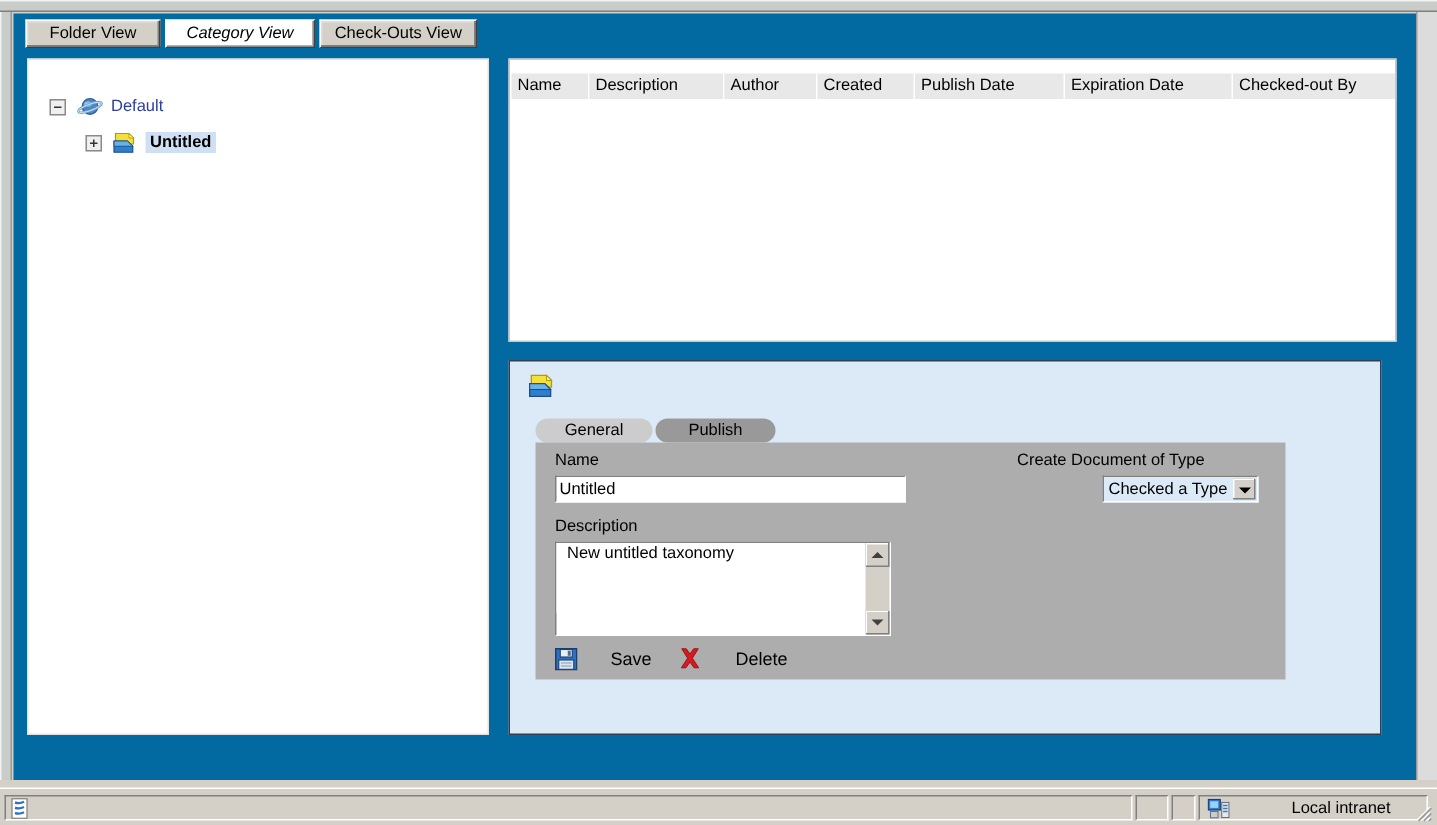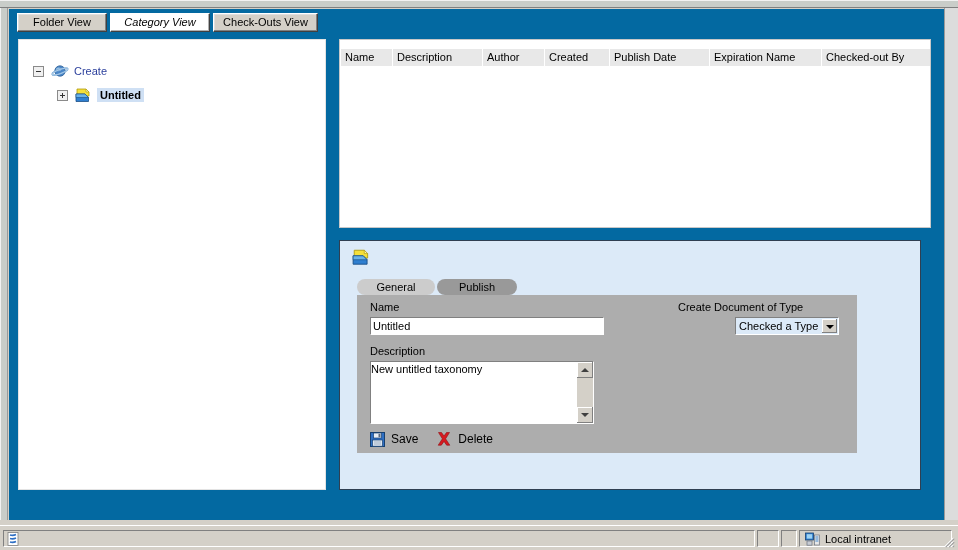--- a/index.html
+++ b/index.html
@@ -263,21 +263,21 @@
     position: absolute;
     left: 0; top: 0;
     width: 206px; height: 47px;
     border: 0;
     background: #ffffff;
     resize: none;
     outline: none;
     font-family: "Liberation Sans", sans-serif;
     font-size: 11px;
     color: #000;
-    padding: 1px 0;
+    padding: 1px 7px;
     box-sizing: border-box;
     overflow: hidden;
     line-height: 13px;
   }
   .desc-sb {
     position: absolute;
     right: 0; top: 0;
     width: 16px; height: 61px;
     background: #d4d0c8;
     box-sizing: border-box;
@@ -340,20 +340,21 @@
     left: 13px; top: 136px;
     display: flex;
     align-items: center;
   }
   .action-btn {
     display: flex;
     align-items: center;
     margin-right: 18px;
     white-space: nowrap;
     cursor: default;
+    gap: 16px;
   }
   .action-btn span.lbl {
     font-size: 12px;
     margin-left: 6px;
     color: #000;
   }
 
   
   .cmdbar {
     position: absolute;
@@ -395,21 +396,21 @@
     box-sizing: border-box;
     background: #d4d0c8;
     display: flex;
     align-items: center;
     overflow: hidden;
     white-space: nowrap;
   }
   .sb-main  { left: 3px;   width: 752px; }
   .sb-p2    { left: 757px; width: 22px; }
   .sb-p3    { left: 781px; width: 16px; }
-  .sb-zone  { left: 799px; width: 153px; }
+  .sb-zone  { left: 799px; width: 153px; gap: 36px; }
   .sb-text {
     font-size: 11px;
     color: #000;
     margin-left: 5px;
   }
   .grip {
     position: absolute;
     right: 2px; bottom: 1px;
     width: 14px; height: 14px;
   }
@@ -435,21 +436,21 @@
 
       <div class="tree-row row-default">
         <div class="expander"></div>
         <svg class="tree-icon" width="18" height="14" viewBox="0 0 18 14">
           <ellipse cx="9" cy="7" rx="5.2" ry="5.2" fill="#4a86c8"></ellipse>
           <ellipse cx="9" cy="7" rx="5.2" ry="5.2" fill="none" stroke="#2d5f96" stroke-width="0.8"></ellipse>
           <ellipse cx="7.6" cy="5.4" rx="2.6" ry="1.8" fill="#a8cbe8" opacity="0.85"></ellipse>
           <ellipse cx="9" cy="7.6" rx="8.2" ry="2.1" fill="none" stroke="#6fa3d2" stroke-width="1.6" transform="rotate(-20 9 7.6)"></ellipse>
           <ellipse cx="9" cy="7.6" rx="8.2" ry="2.1" fill="none" stroke="#cfe3f4" stroke-width="0.6" transform="rotate(-20 9 7.6)"></ellipse>
         </svg>
-        <span class="tree-label">Create</span>
+        <span class="tree-label">Default</span>
       </div>
 
       <div class="tree-row row-untitled">
         <div class="expander plus"></div>
         <svg class="tree-icon" width="17" height="15" viewBox="0 0 17 15">
           <path d="M2 1 L11 1 L14 4 L14 8 L2 8 Z" fill="#f5e03a" stroke="#b09b10" stroke-width="0.8"></path>
           <path d="M11 1 L11 4 L14 4 Z" fill="#fdf7b0" stroke="#b09b10" stroke-width="0.6"></path>
           <path d="M1 6 L10 6 L13.5 9.5 L13.5 13.5 L1 13.5 Z" fill="#2f7fd0" stroke="#1a4f86" stroke-width="0.8"></path>
           <path d="M1 6 L10 6 L13.5 9.5 L1 9.5 Z" fill="#69b2e8" stroke="#1a4f86" stroke-width="0.6"></path>
         </svg>
@@ -458,21 +459,21 @@
 
     </div>
 
     <div class="list-panel">
       <div class="grid-header">
         <div class="gh-cell" style="width:52px">Name</div>
         <div class="gh-cell" style="width:90px">Description</div>
         <div class="gh-cell" style="width:62px">Author</div>
         <div class="gh-cell" style="width:65px">Created</div>
         <div class="gh-cell" style="width:100px">Publish Date</div>
-        <div class="gh-cell" style="width:112px">Expiration Name</div>
+        <div class="gh-cell" style="width:112px">Expiration Date</div>
         <div class="gh-cell" style="width:118px">Checked-out By</div>
       </div>
       <div></div>
     </div>
 
     <div class="inspector">
 
       <div class="insp-title">
         <svg width="19" height="17" viewBox="0 0 17 15">
           <path d="M2 1 L11 1 L14 4 L14 8 L2 8 Z" fill="#f5e03a" stroke="#b09b10" stroke-width="0.8"></path>

